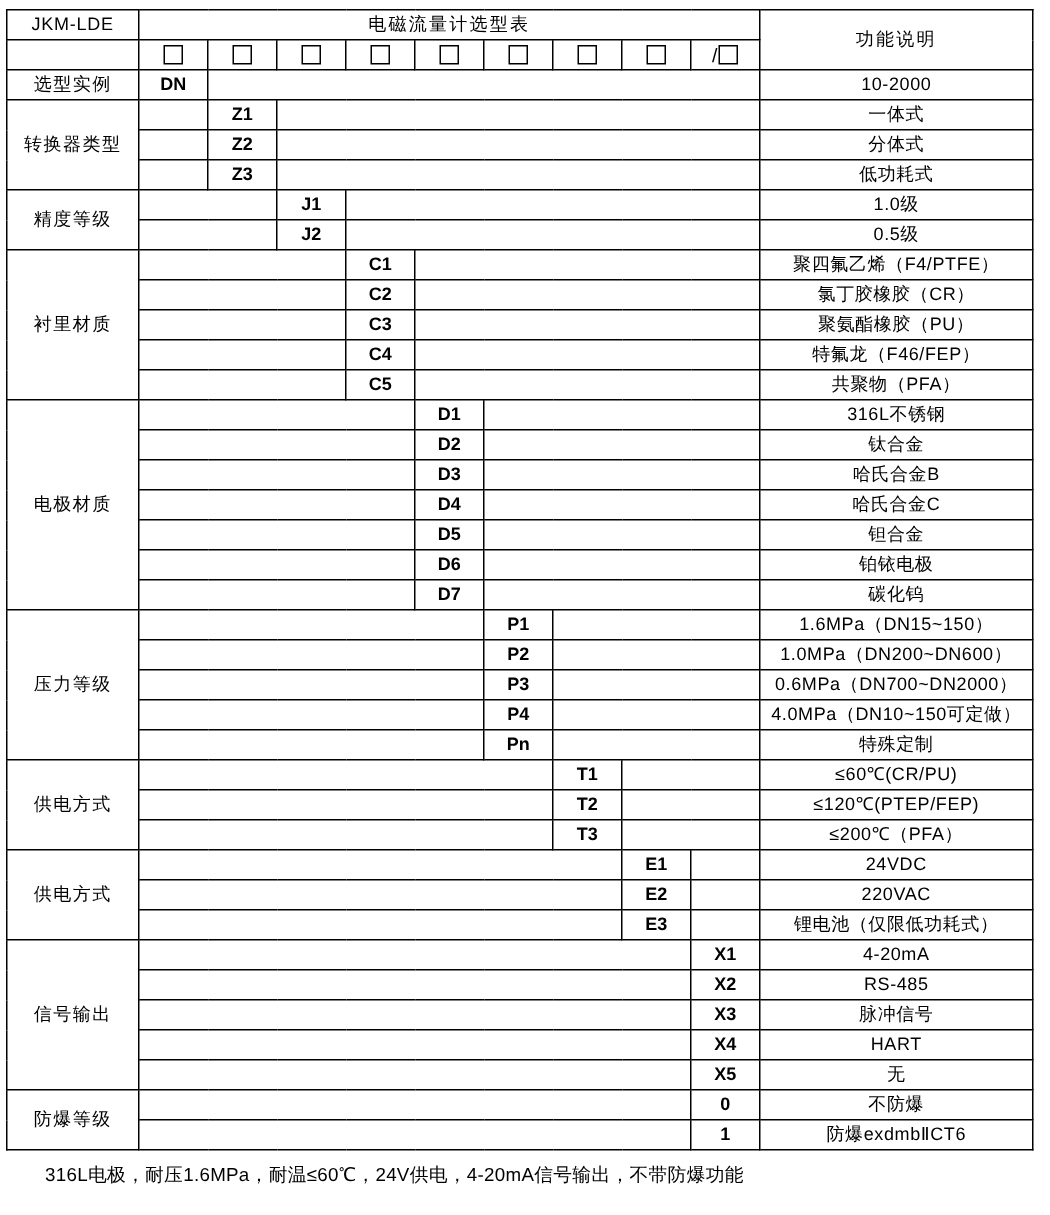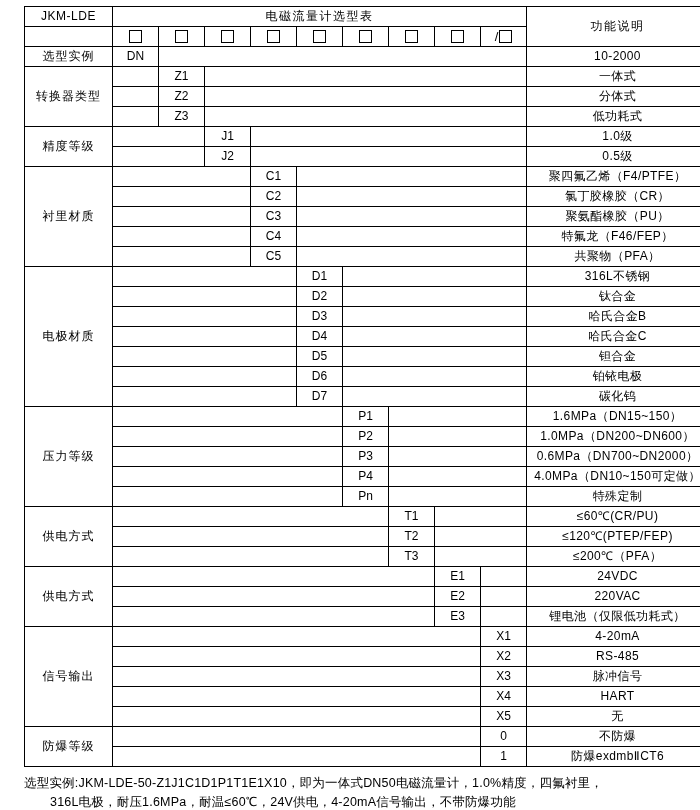--- a/index.html
+++ b/index.html
@@ -11,21 +11,21 @@
     width: 700px;
     height: 810px;
     font-family: "Liberation Sans", sans-serif;
     color: #000000;
     overflow: hidden;
   }
   .sheet {
     width: 700px;
     height: 810px;
     box-sizing: border-box;
-    padding: 6px 8px 0 24px;
+    padding: 6px 8px 0 4px;
   }
   table.sel {
     border-collapse: collapse;
     table-layout: fixed;
     width: 684px;
     font-size: 12px;
   }
   table.sel td {
     border: 1px solid #000000;
     text-align: center;
@@ -50,20 +50,21 @@
     font-size: 14px;
     letter-spacing: 1.5px;
     margin-left: 18px;
   }
   td.modelcell {
     font-size: 13px;
     letter-spacing: 0.5px;
   }
   td.codecell {
     font-size: 12.5px;
+    font-weight: bold;
   }
   td.desccell {
     font-size: 12.5px;
     letter-spacing: 0.4px;
   }
   .boxrow td {
     height: 24px;
   }
   .sqbox {
     display: inline-block;
@@ -356,18 +357,17 @@
     <tr>
       <td colspan="8"></td>
       <td class="codecell">1</td>
       <td class="desccell">防爆exdmbⅡCT6</td>
     </tr>
 
   </tbody>
     </table>
 
   <div class="notes">
-    <div class="line">选型实例:JKM-LDE-50-Z1J1C1D1P1T1E1X10，即为一体式DN50电磁流量计，1.0%精度，四氟衬里，</div>
     <div class="line indent">316L电极，耐压1.6MPa，耐温≤60℃，24V供电，4-20mA信号输出，不带防爆功能</div>
 
   </div>
 
 </div>
 
 </body></html>

